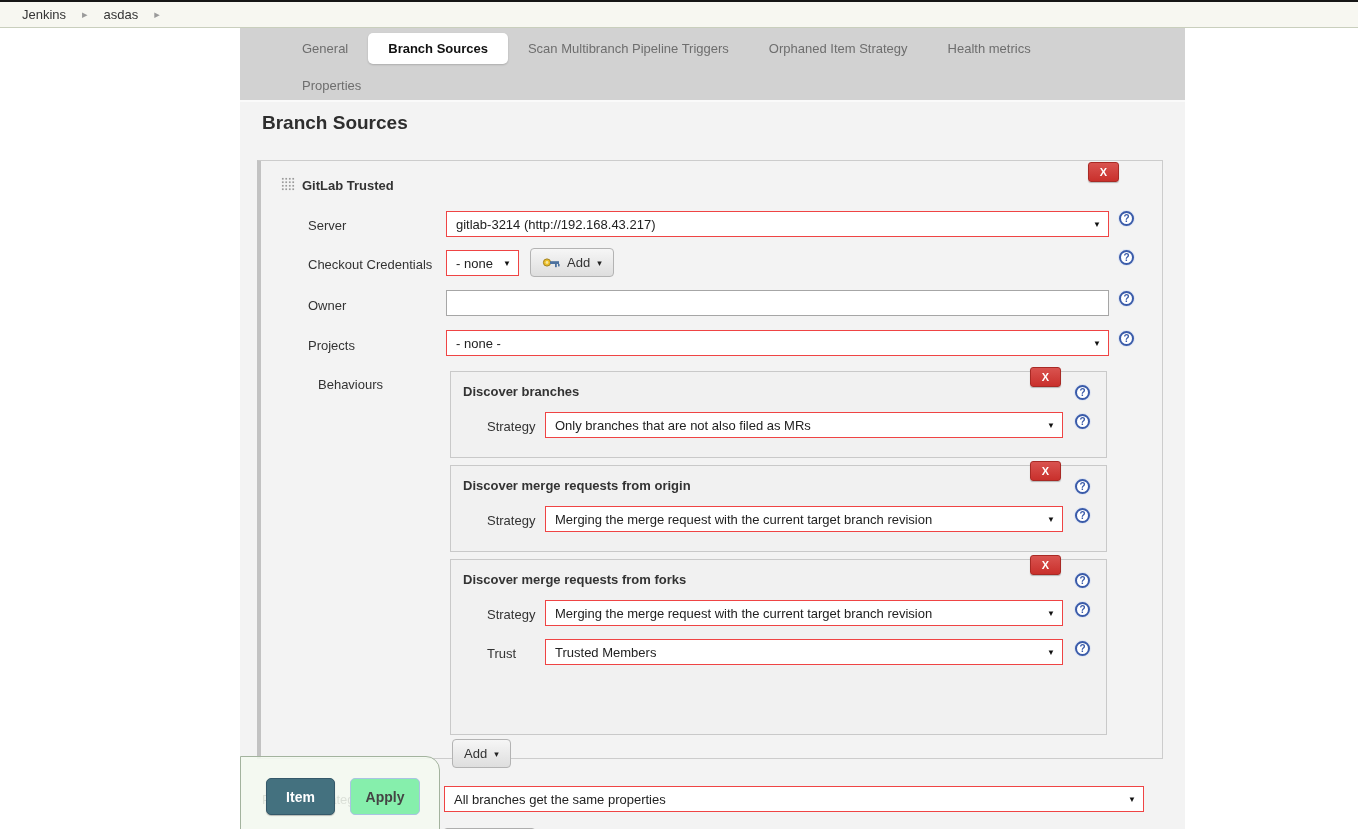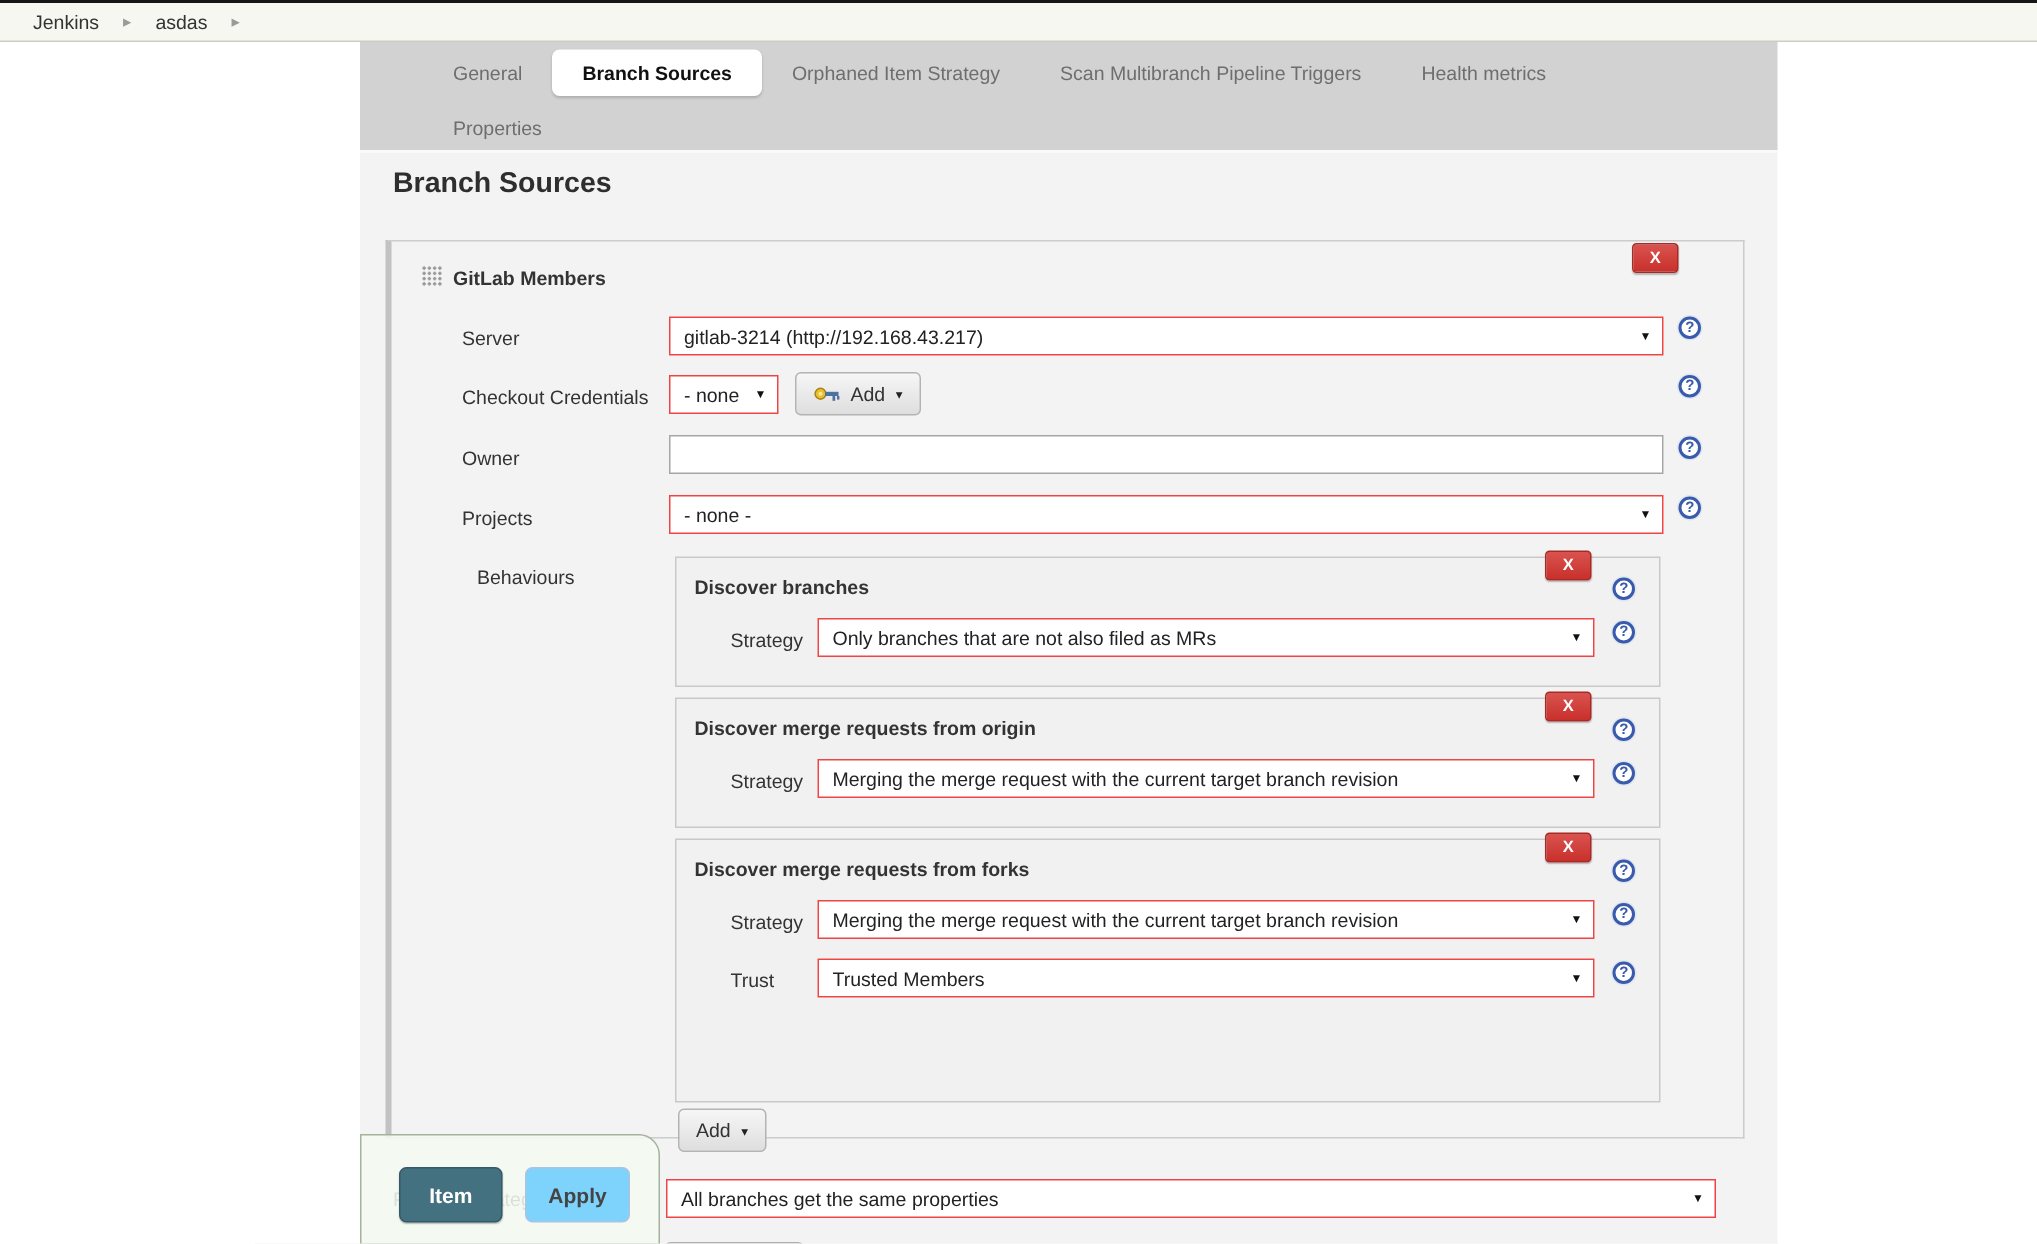--- a/index.html
+++ b/index.html
@@ -138,21 +138,21 @@
     border-top-right-radius:14px;
   }
   .save-btn {
     position:absolute; left:25px; top:21px; width:69px; height:37px;
     background:#44717f; border:1px solid #35596a; border-radius:5px;
     color:#fff; font-weight:bold; font-size:14px; cursor:pointer;
     font-family:"Liberation Sans",sans-serif; box-shadow:0 1px 1px rgba(0,0,0,.25);
   }
   .apply-btn {
     position:absolute; left:109px; top:21px; width:70px; height:37px;
-    background:#7dd3fc; border:1px solid #a9c4e2; border-radius:5px;
+    background:#86efac; border:1px solid #a9c4e2; border-radius:5px;
     color:#444; font-weight:bold; font-size:14px; cursor:pointer;
     font-family:"Liberation Sans",sans-serif;
   }
 
   .key-svg { display:block; }
 </style>
 </head>
 <body>
 
 <div class="topline"></div>
@@ -163,36 +163,36 @@
   <span class="crumb">asdas</span>
   <span class="crumb-sep">▸</span>
 </div>
 
 <div class="content">
 
   <div class="tabbar">
     <div class="tabrow">
       <span class="tab">General</span>
       <span class="tab active">Branch Sources</span>
+      <span class="tab">Scan Multibranch Pipeline Triggers</span>
       <span class="tab">Orphaned Item Strategy</span>
-      <span class="tab">Scan Multibranch Pipeline Triggers</span>
       <span class="tab">Health metrics</span>
     </div>
     <div class="tabrow">
       <span class="tab">Properties</span>
     </div>
   </div>
 
   <div class="main">
     <h1 class="page-title">Branch Sources</h1>
 
     <div class="chunk">
       <button class="xbtn">X</button>
       <span class="drag-handle"></span>
-      <span class="chunk-title">GitLab Members</span>
+      <span class="chunk-title">GitLab Trusted</span>
 
       <span class="flabel l-server">Server</span>
       <div class="sel s-server">
         <span class="val">gitlab-3214 (http://192.168.43.217)</span>
         <span class="caret">▼</span>
       </div>
       <span class="help h-server">?</span>
 
       <span class="flabel l-cred">Checkout Credentials</span>
       <div class="sel s-cred">

